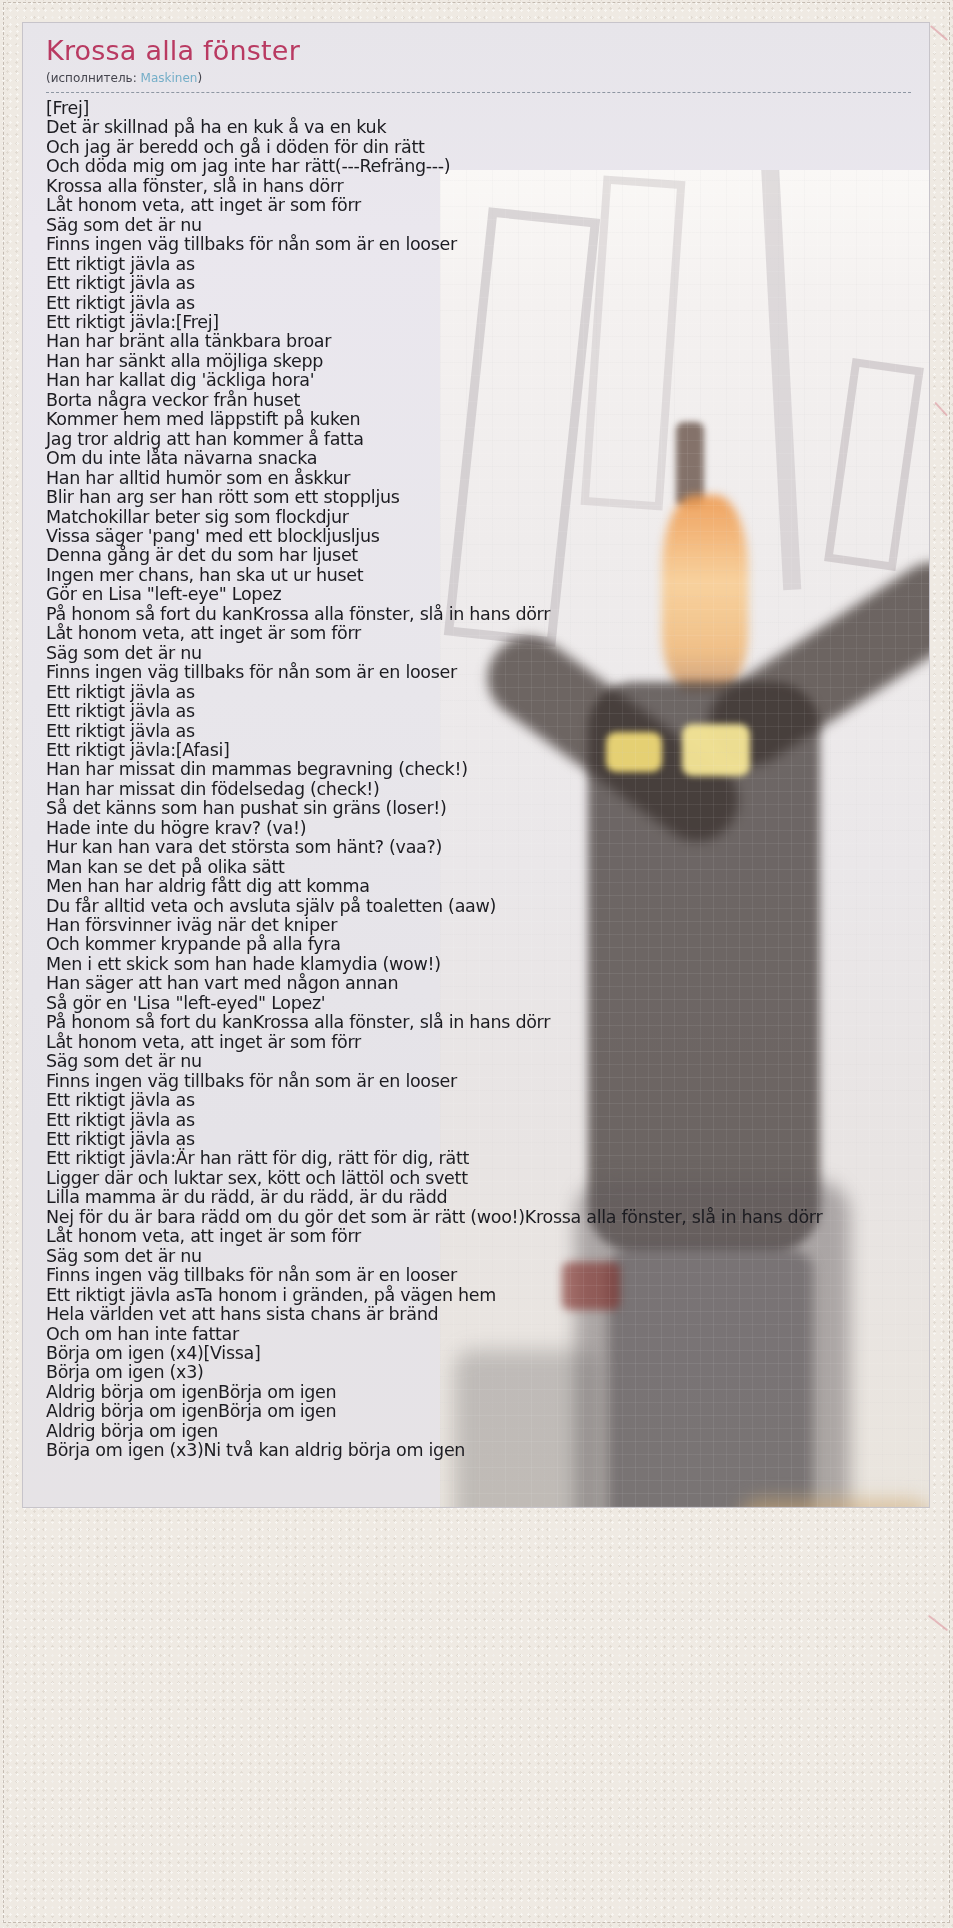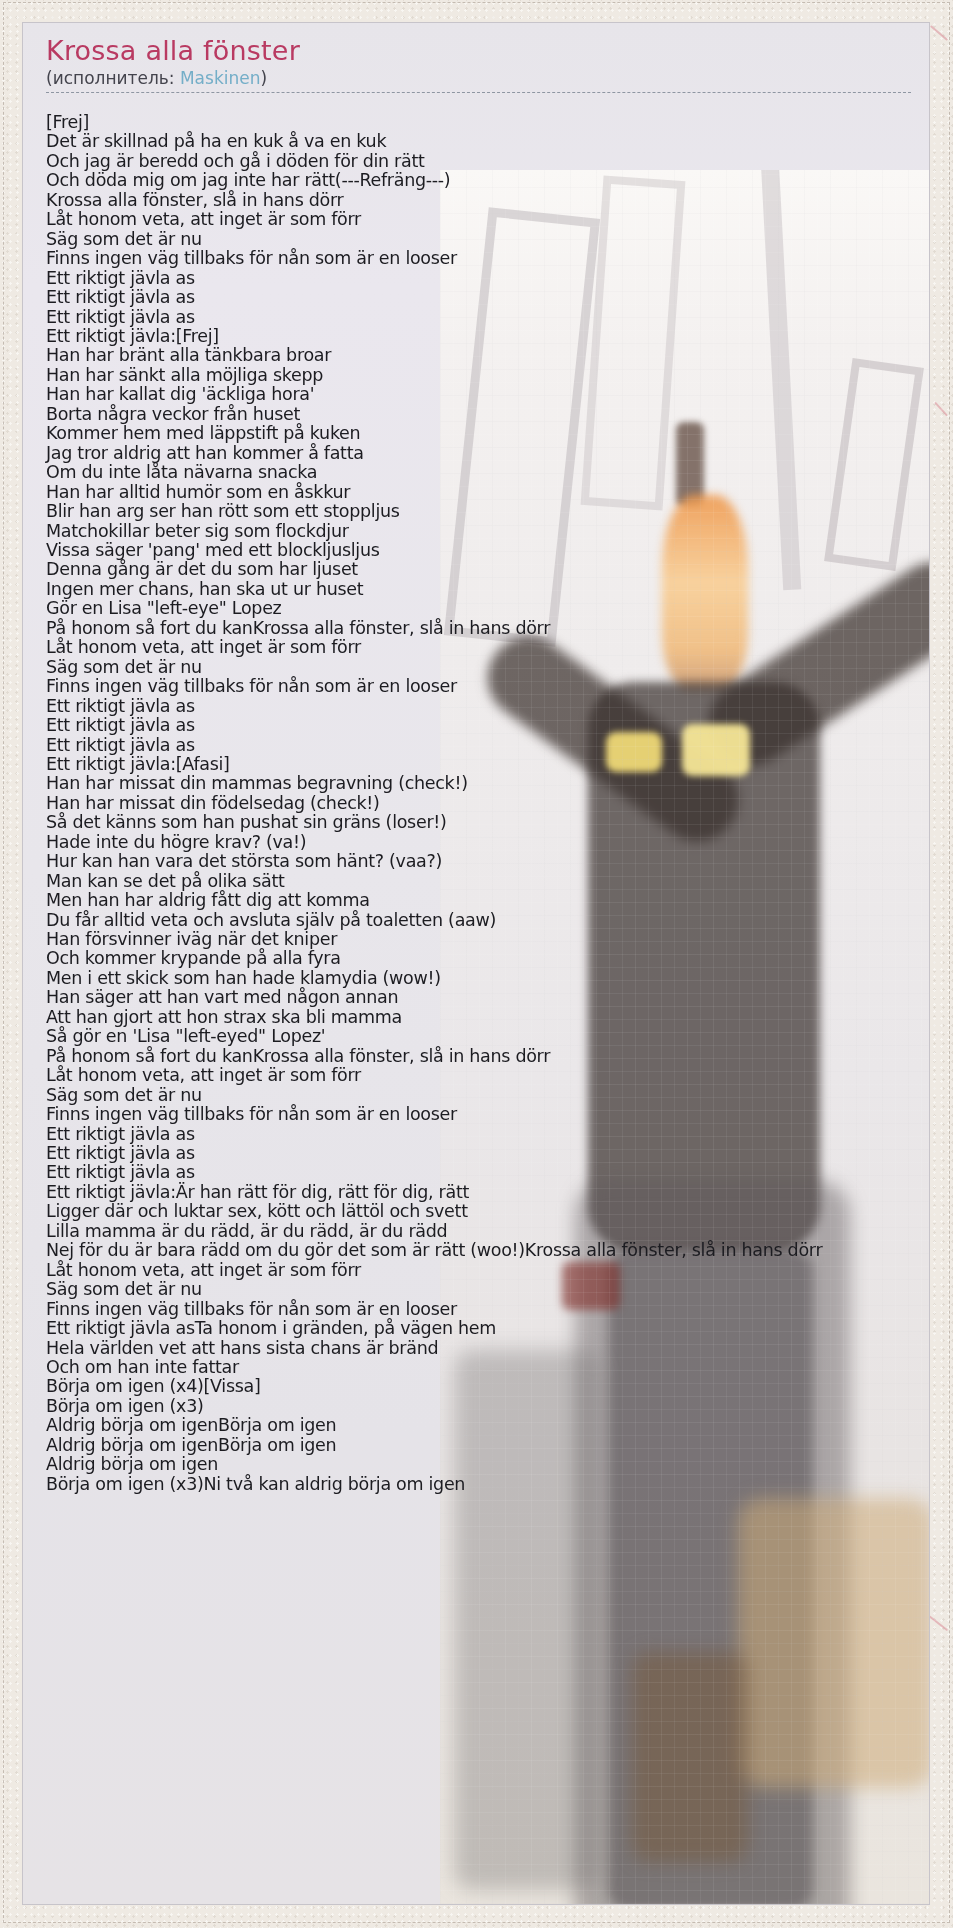--- a/index.html
+++ b/index.html
@@ -22,21 +22,21 @@
   .scratch {
     position: absolute; height: 2px; background: rgba(219,142,153,0.55);
     border-radius: 2px;
   }
   .s1 { left: 928px; top: 32px; width: 22px; transform: rotate(40deg); }
   .s2 { left: 932px; top: 408px; width: 18px; transform: rotate(48deg); }
   .s3 { left: 926px; top: 1622px; width: 24px; transform: rotate(38deg); }
 
   .panel {
     position: absolute; left: 22px; top: 22px;
-    width: 908px; height: 1883px;
+    width: 908px; height: 1486px;
     background: linear-gradient(180deg, #e7e5ea 0%, #eae7ee 14%, #e8e6eb 45%, #e5e3e8 75%, #e6e3e6 100%);
     border: 1px solid #c7c4ca;
   }
 
   
   .photo {
     position: absolute; left: 417px; top: 147px; right: 0; bottom: 0;
     overflow: hidden; z-index: 1;
     background: linear-gradient(180deg, #faf8f6 0%, #f4f1f0 10%, #efecec 28%,
                 #eae7e9 52%, #e8e4e3 74%, #eae5de 100%);
@@ -88,24 +88,24 @@
       repeating-linear-gradient(0deg, rgba(40,40,50,0.025) 0 1px, transparent 1px 26px),
       repeating-linear-gradient(90deg, rgba(40,40,50,0.025) 0 1px, transparent 1px 26px);
   }
 
   
   .content { position: relative; z-index: 2; padding: 12px 16px 0 23px; }
   .title {
     font-size: 27px; font-weight: 500; color: #b93a62;
     letter-spacing: 0.2px; line-height: 32px;
   }
-  .artist-line { font-size: 17px; color: #44444d; line-height: 21px; margin-top: 1px; }
+  .artist-line { font-size: 12px; color: #44444d; line-height: 21px; margin-top: 1px; }
   .artist-link { color: #74aec8; text-decoration: none; cursor: pointer; }
   .separator { border-bottom: 1px dashed #8e96a2; margin-top: 3px; margin-right: 2px; }
-  .lyrics { margin-top: 20px; color: #1c1c21; }
+  .lyrics { margin-top: 6px; color: #1c1c21; }
   .lyric-line {
     font-size: 17.5px; line-height: 19.45px; letter-spacing: -0.3px;
     white-space: nowrap;
   }
 </style>
 </head>
 <body>
 
 <div class="stitch-border"></div>
 <div class="scratch s1"></div>
@@ -179,21 +179,20 @@
         <div class="lyric-line">Så det känns som han pushat sin gräns (loser!)</div>
         <div class="lyric-line">Hade inte du högre krav? (va!)</div>
         <div class="lyric-line">Hur kan han vara det största som hänt? (vaa?)</div>
         <div class="lyric-line">Man kan se det på olika sätt</div>
         <div class="lyric-line">Men han har aldrig fått dig att komma</div>
         <div class="lyric-line">Du får alltid veta och avsluta själv på toaletten (aaw)</div>
         <div class="lyric-line">Han försvinner iväg när det kniper</div>
         <div class="lyric-line">Och kommer krypande på alla fyra</div>
         <div class="lyric-line">Men i ett skick som han hade klamydia (wow!)</div>
         <div class="lyric-line">Han säger att han vart med någon annan</div>
-        <div class="lyric-line">Att han gjort att hon strax ska bli mamma</div>
         <div class="lyric-line">Så gör en 'Lisa "left-eyed" Lopez'</div>
         <div class="lyric-line">På honom så fort du kanKrossa alla fönster, slå in hans dörr</div>
         <div class="lyric-line">Låt honom veta, att inget är som förr</div>
         <div class="lyric-line">Säg som det är nu</div>
         <div class="lyric-line">Finns ingen väg tillbaks för nån som är en looser</div>
         <div class="lyric-line">Ett riktigt jävla as</div>
         <div class="lyric-line">Ett riktigt jävla as</div>
         <div class="lyric-line">Ett riktigt jävla as</div>
         <div class="lyric-line">Ett riktigt jävla:Är han rätt för dig, rätt för dig, rätt</div>
         <div class="lyric-line">Ligger där och luktar sex, kött och lättöl och svett</div>

